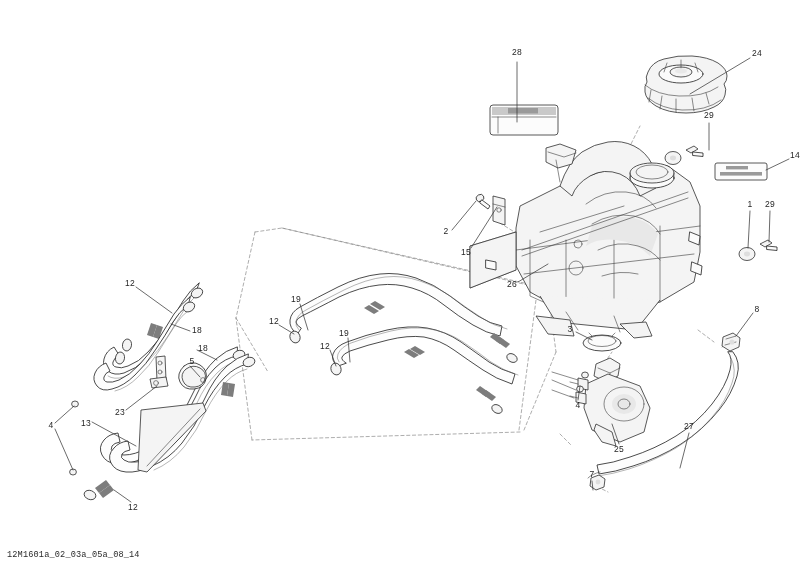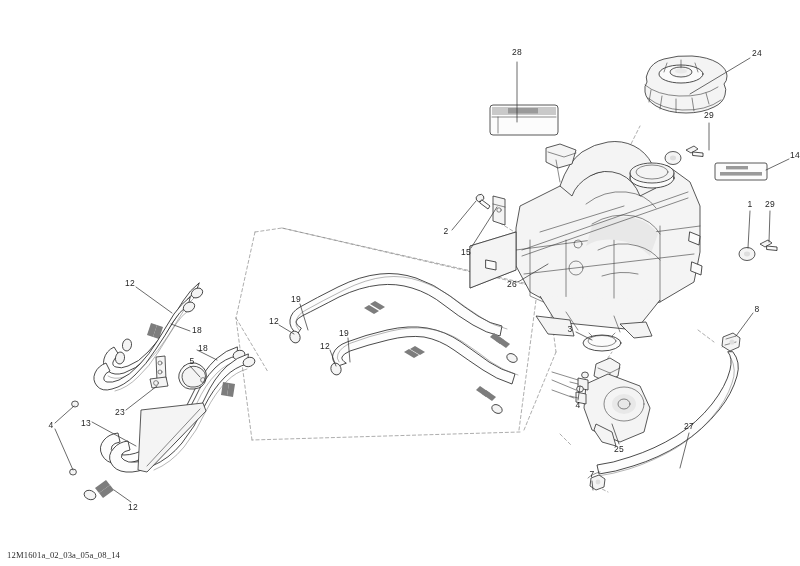--- a/index.html
+++ b/index.html
@@ -12,21 +12,21 @@
   svg#parts-svg{position:absolute;left:0;top:0;width:800px;height:566px;display:block;}
 
   .callout-text{
     font-family:"Liberation Sans", sans-serif;
     font-size:8.5px;fill:#1f1f1f;
     text-anchor:middle;dominant-baseline:middle;
     letter-spacing:.2px;
   }
   .caption-text{
     position:absolute;left:7px;top:550px;
-    font-family:Liberation Serif, serif;
+    font-family:Liberation Mono, monospace;
     font-size:8.6px;color:#2a2a2a;letter-spacing:.15px;white-space:nowrap;
   }
   .lead{stroke:#3a3a3a;stroke-width:.75;fill:none;stroke-linecap:round;}
   .lead-dash{stroke:#8a8a8a;stroke-width:.7;fill:none;stroke-dasharray:3.2 2.6;stroke-linecap:round;}
   .part-out{stroke:#2e2e2e;stroke-width:.85;fill:#fbfbfb;stroke-linejoin:round;stroke-linecap:round;}
   .part-out-thin{stroke:#3d3d3d;stroke-width:.6;fill:none;stroke-linejoin:round;stroke-linecap:round;}
   .part-fill{stroke:#2e2e2e;stroke-width:.8;fill:#f4f4f4;stroke-linejoin:round;}
   .part-shade{stroke:none;fill:#e8e8e8;}
   .part-shade2{stroke:none;fill:#dedede;}
   .hose{stroke:#2b2b2b;stroke-width:.85;fill:#fdfdfd;stroke-linejoin:round;stroke-linecap:round;}

